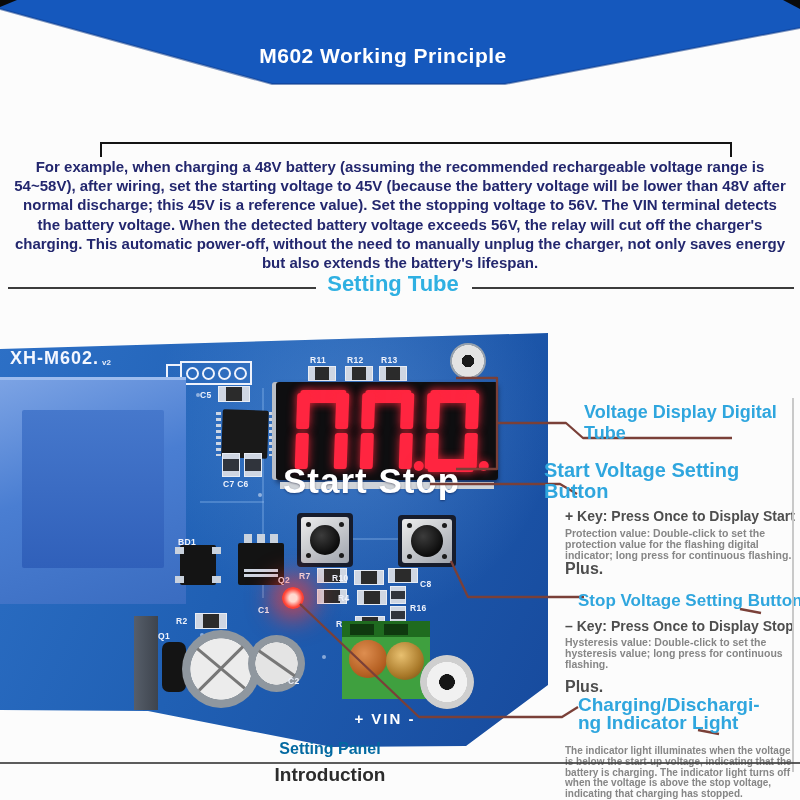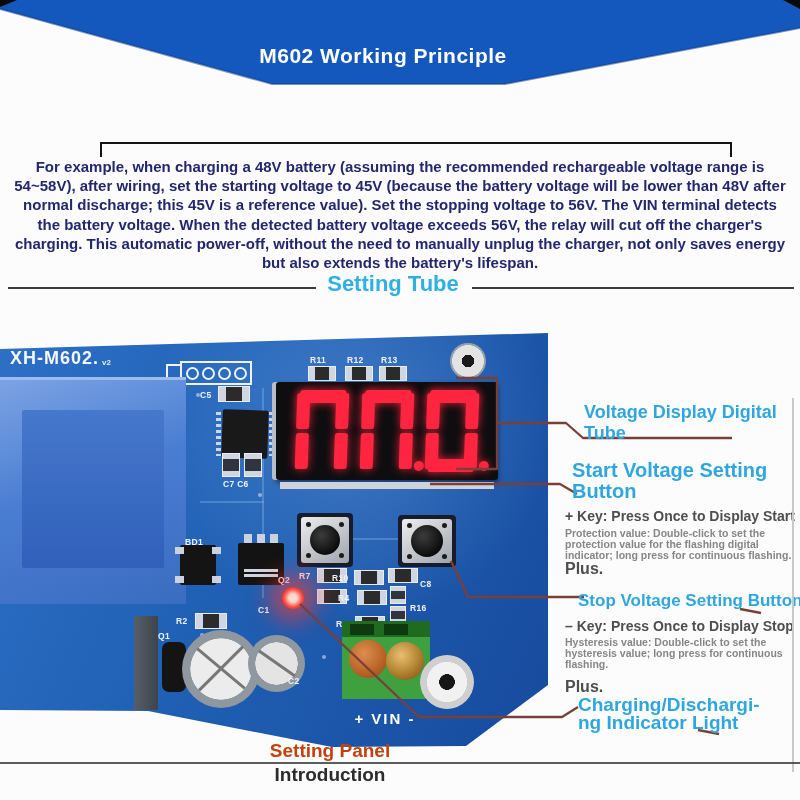--- a/index.html
+++ b/index.html
@@ -94,21 +94,21 @@
     background:#ff2540;box-shadow:0 0 8px rgba(255,40,60,.85);}
   
   .anno{position:absolute;left:565px;width:232px;}
   .cyan{color:#2fa6de;font-weight:bold;}
   .keyline{color:#4e4e4e;font-size:14px;font-weight:bold;}
   .desc{color:#868686;font-size:10.5px;line-height:11px;font-weight:bold;}
   .plus{color:#4e4e4e;font-size:16px;font-weight:bold;}
   
   .footer-line{position:absolute;left:0;top:762px;width:800px;height:2px;background:#3f3f3f;opacity:.85;}
   .footer-l1{position:absolute;left:225px;top:740px;width:210px;text-align:center;
-    color:#c2410c;font-size:19px;font-weight:bold;}
+    color:#0369a1;font-size:16px;font-weight:bold;}
   .footer-l2{position:absolute;left:225px;top:764px;width:210px;text-align:center;
     color:#2c2c2c;font-size:19px;font-weight:bold;}
   .edge-line{position:absolute;left:792px;top:398px;width:1.5px;height:374px;background:#c9c9c9;}
 </style>
 </head>
 <body>
 
 <div class="page">
 
   <svg class="abs" width="800" height="95" style="left:0;top:0">
@@ -195,39 +195,40 @@
           <div class="seg" style="left: 0px; top: 3px; width: 13px; height: 36px;"></div>
           <div class="seg" style="left: 39px; top: 3px; width: 13px; height: 36px;"></div>
           <div class="seg" style="left: 0px; top: 43px; width: 13px; height: 36px;"></div>
           <div class="seg" style="left: 39px; top: 43px; width: 13px; height: 36px;"></div>
           <div class="seg" style="left: 3px; top: 69px; width: 46px; height: 13px;"></div>
           <div class="dp"></div>
         </div>
       <div class="strip"></div>
     </div>
 
+    <div class="startstop">Start Stop</div>
 
     <div class="btn" style="left:297px;top:180px;width:56px;height:54px">
       <div class="face"></div>
       <i style="left:9px;top:9px"></i>
         <i style="right:9px;top:9px"></i>
       <i style="left:9px;bottom:9px"></i>
         <i style="right:9px;bottom:9px"></i>
       <div class="cap7" style="left:13px;top:12px;width:30px;height:30px"></div>
     </div>
     <div class="btn" style="left:398px;top:182px;width:58px;height:52px">
       <div class="face"></div>
       <i style="left:9px;top:8px"></i>
         <i style="right:9px;top:8px"></i>
       <i style="left:9px;bottom:8px"></i>
         <i style="right:9px;bottom:8px"></i>
       <div class="cap7" style="left:13px;top:10px;width:32px;height:32px"></div>
     </div>
 
-    <span class="ref" style="left:185px;top:204px">BD1</span>
+    <span class="ref" style="left:178px;top:204px">BD1</span>
     <div class="bd1">
       <i style="left:-5px;top:2px"></i>
         <i style="right:-5px;top:2px"></i>
       <i style="left:-5px;bottom:2px"></i>
         <i style="right:-5px;bottom:2px"></i>
     </div>
     <div class="reg">
       <i style="left:6px"></i>
         <i style="left:19px"></i>
         <i style="left:32px"></i>
@@ -288,30 +289,31 @@
       <path d="M430,484 L560,484 L577,494"></path>
       <path d="M451,561 L468,597 L584,597"></path>
       <path d="M740,609 L761,613"></path>
       <path d="M300,604 L419,717 L562,717 L578,707"></path>
       <path d="M698,730 L719,734"></path>
     </g>
   </svg>
 
   <div class="anno cyan" style="top:402px;left:584px;font-size:18px">Voltage Display Digital Tube</div>
 
-  <div class="anno cyan" style="top:460px;left:572px;font-size:20px;line-height:21px;width:205px">Start Voltage Setting Button</div>
+  <div class="anno cyan" style="top:460px;left:544px;font-size:20px;line-height:21px;width:205px">Start Voltage Setting Button</div>
   <div class="anno keyline" style="top:508px">+ Key: Press Once to Display Start</div>
   <div class="anno desc" style="top:528px">Protection value: Double-click to set the protection value for the flashing digital indicator; long press for continuous flashing.</div>
   <div class="anno plus" style="top:560px">Plus.</div>
 
   <div class="anno cyan" style="top:591px;left:578px;font-size:17px">Stop Voltage Setting Button</div>
   <div class="anno keyline" style="top:618px">– Key: Press Once to Display Stop</div>
   <div class="anno desc" style="top:637px">Hysteresis value: Double-click to set the hysteresis value; long press for continuous flashing.</div>
   <div class="anno plus" style="top:678px">Plus.</div>
 
   <div class="anno cyan" style="top:696px;left:578px;font-size:19px;line-height:17.5px;width:200px">Charging/Dischargi-ng Indicator Light</div>
+  <div class="anno desc" style="top:746px;font-size:10px;line-height:10.8px;width:236px">The indicator light illuminates when the voltage is below the start-up voltage, indicating that the battery is charging. The indicator light turns off when the voltage is above the stop voltage, indicating that charging has stopped.</div>
 
   <div class="edge-line"></div>
 
   <div class="footer-line"></div>
   <div class="footer-l1">Setting Panel</div>
   <div class="footer-l2">Introduction</div>
 </div>
 
 </body></html>

